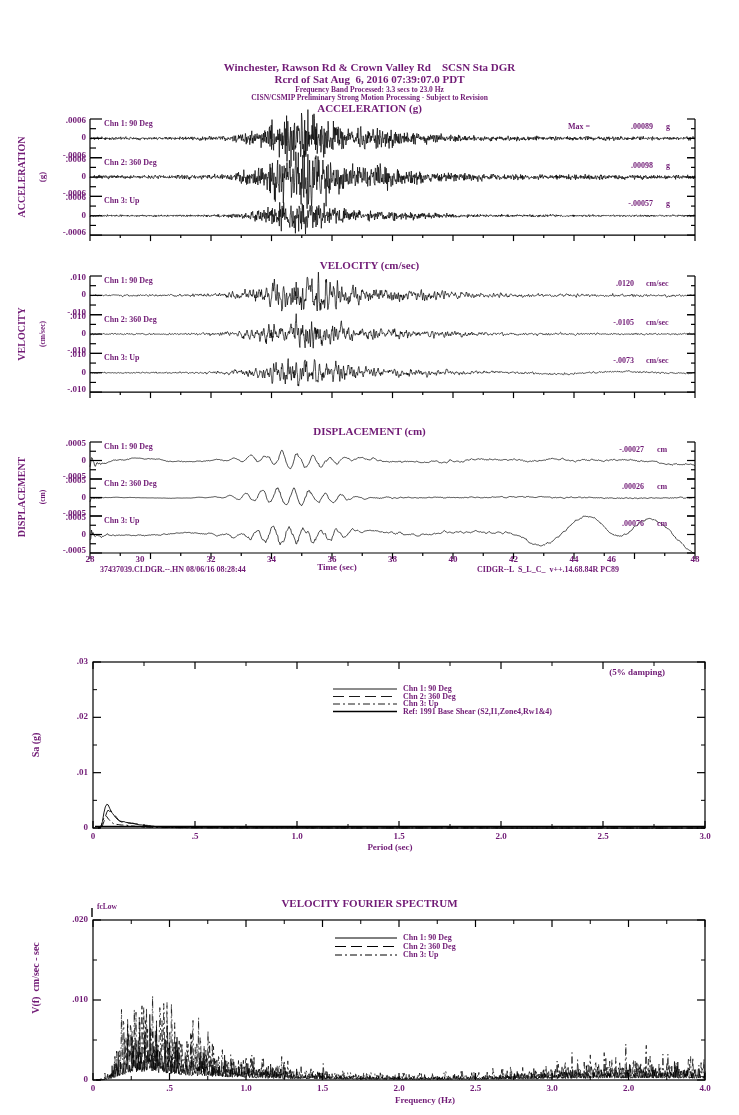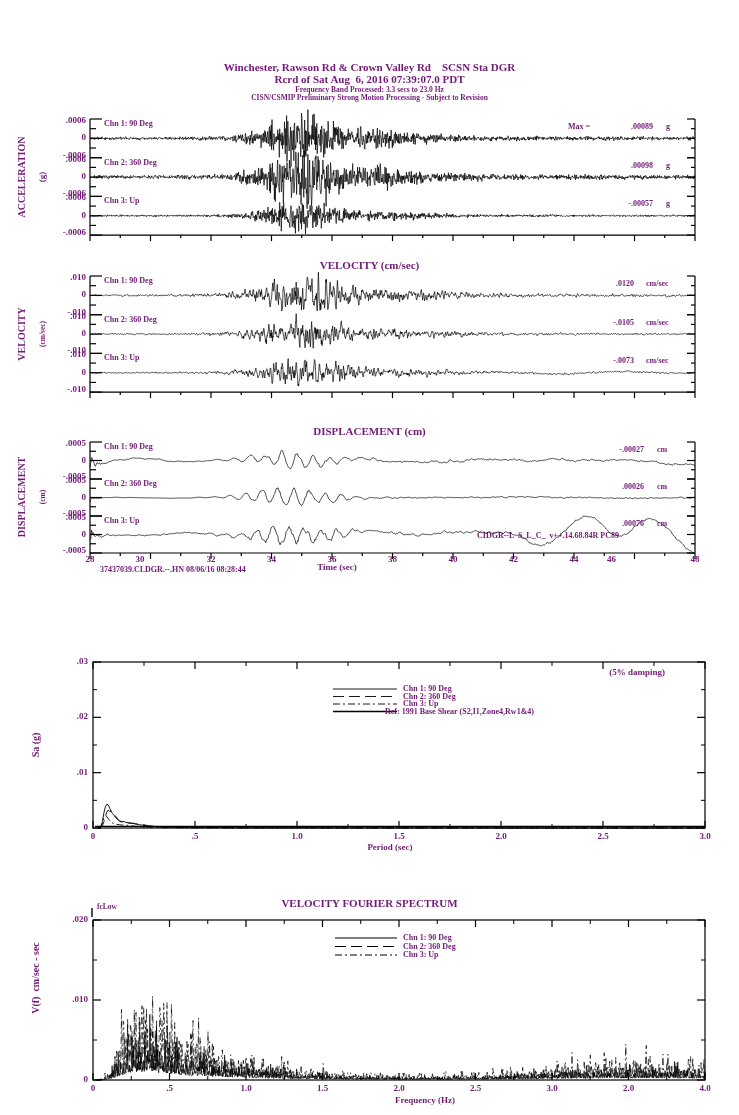--- a/index.html
+++ b/index.html
@@ -18,36 +18,37 @@
 </style>
 </head>
 <body>
 <div id="root">
 
 <div class="lbl ctr f11" style="top:62px">Winchester, Rawson Rd &amp; Crown Valley Rd    SCSN Sta DGR</div>
 <div class="lbl ctr f11" style="top:74px">Rcrd of Sat Aug  6, 2016 07:39:07.0 PDT</div>
 <div class="lbl ctr f7" style="top:86px">Frequency Band Processed: 3.3 secs to 23.0 Hz</div>
 <div class="lbl ctr f7" style="top:94px">CISN/CSMIP Preliminary Strong Motion Processing - Subject to Revision</div>
 
+<div class="lbl ctr f11" style="top:103px">ACCELERATION (g)</div>
 <div class="lbl ctr f11" style="top:426px">DISPLACEMENT (cm)</div>
 <div class="lbl ctr f11" style="top:260px">VELOCITY (cm/sec)</div>
 <div class="lbl ctr f11" style="top:898px">VELOCITY FOURIER SPECTRUM</div>
 
 <div class="lbl rot f10" style="left:22px;top:177px">ACCELERATION</div>
 <div class="lbl rot f9" style="left:43px;top:177px">(g)</div>
 <div class="lbl rot f10" style="left:22px;top:334px">VELOCITY</div>
 <div class="lbl rot f7" style="left:43px;top:334px">(cm/sec)</div>
 <div class="lbl rot f10" style="left:22px;top:497px">DISPLACEMENT</div>
 <div class="lbl rot f7" style="left:43px;top:497px">(cm)</div>
 <div class="lbl rot f10" style="left:36px;top:745px">Sa (g)</div>
 <div class="lbl rot f10" style="left:36px;top:978px">V(f)  cm/sec - sec</div>
 
 <div class="lbl f9" style="left:277px;top:563px;width:120px;text-align:center">Time (sec)</div>
 <div class="lbl f8" style="left:100px;top:566px">37437039.CI.DGR.--.HN 08/06/16 08:28:44</div>
-<div class="lbl f8" style="left:477px;top:532px">CIDGR--L  S_L_C_  v++.14.68.84R PC89</div>
+<div class="lbl f8" style="left:477px;top:566px">CIDGR--L  S_L_C_  v++.14.68.84R PC89</div>
 
 <div class="lbl f9 rt" style="left:565px;top:668px;width:100px">(5% damping)</div>
 <div class="lbl f9" style="left:330px;top:843px;width:120px;text-align:center">Period (sec)</div>
 
 <div class="lbl f7" style="left:97px;top:903px">fcLow</div>
 <div class="lbl f9" style="left:315px;top:1096px;width:140px;text-align:right">Frequency (Hz)</div>
 
 <svg id="plots" width="739" height="1115" xmlns="http://www.w3.org/2000/svg">
       <line x1="90" y1="119" x2="90" y2="157.7" stroke="#000" stroke-width="1.2"></line>
       <line x1="90" y1="119" x2="102" y2="119" stroke="#000" stroke-width="1.2"></line>
@@ -408,21 +409,21 @@
       <div class="lbl f9" style="left:78px;top:832px;width:30px;text-align:center">0</div>
       <div class="lbl f9" style="left:180px;top:832px;width:30px;text-align:center">.5</div>
       <div class="lbl f9" style="left:282px;top:832px;width:30px;text-align:center">1.0</div>
       <div class="lbl f9" style="left:384px;top:832px;width:30px;text-align:center">1.5</div>
       <div class="lbl f9" style="left:486px;top:832px;width:30px;text-align:center">2.0</div>
       <div class="lbl f9" style="left:588px;top:832px;width:30px;text-align:center">2.5</div>
       <div class="lbl f9" style="left:690px;top:832px;width:30px;text-align:center">3.0</div>
       <div class="lbl f8" style="left:403px;top:685px">Chn 1: 90 Deg</div>
       <div class="lbl f8" style="left:403px;top:692.5px">Chn 2: 360 Deg</div>
       <div class="lbl f8" style="left:403px;top:700px">Chn 3: Up</div>
-      <div class="lbl f8" style="left:385px;top:707.5px">Ref: 1991 Base Shear (S2,I1,Zone4,Rw1&amp;4)</div>
+      <div class="lbl f8" style="left:403px;top:707.5px">Ref: 1991 Base Shear (S2,I1,Zone4,Rw1&amp;4)</div>
       <div class="lbl f9 rt" style="left:48px;top:915px;width:40px">.020</div>
       <div class="lbl f9 rt" style="left:48px;top:995px;width:40px">.010</div>
       <div class="lbl f9 rt" style="left:48px;top:1075px;width:40px">0</div>
       <div class="lbl f9" style="left:78px;top:1084px;width:30px;text-align:center">0</div>
       <div class="lbl f9" style="left:154.5px;top:1084px;width:30px;text-align:center">.5</div>
       <div class="lbl f9" style="left:231px;top:1084px;width:30px;text-align:center">1.0</div>
       <div class="lbl f9" style="left:307.5px;top:1084px;width:30px;text-align:center">1.5</div>
       <div class="lbl f9" style="left:384px;top:1084px;width:30px;text-align:center">2.0</div>
       <div class="lbl f9" style="left:460.5px;top:1084px;width:30px;text-align:center">2.5</div>
       <div class="lbl f9" style="left:537px;top:1084px;width:30px;text-align:center">3.0</div>

